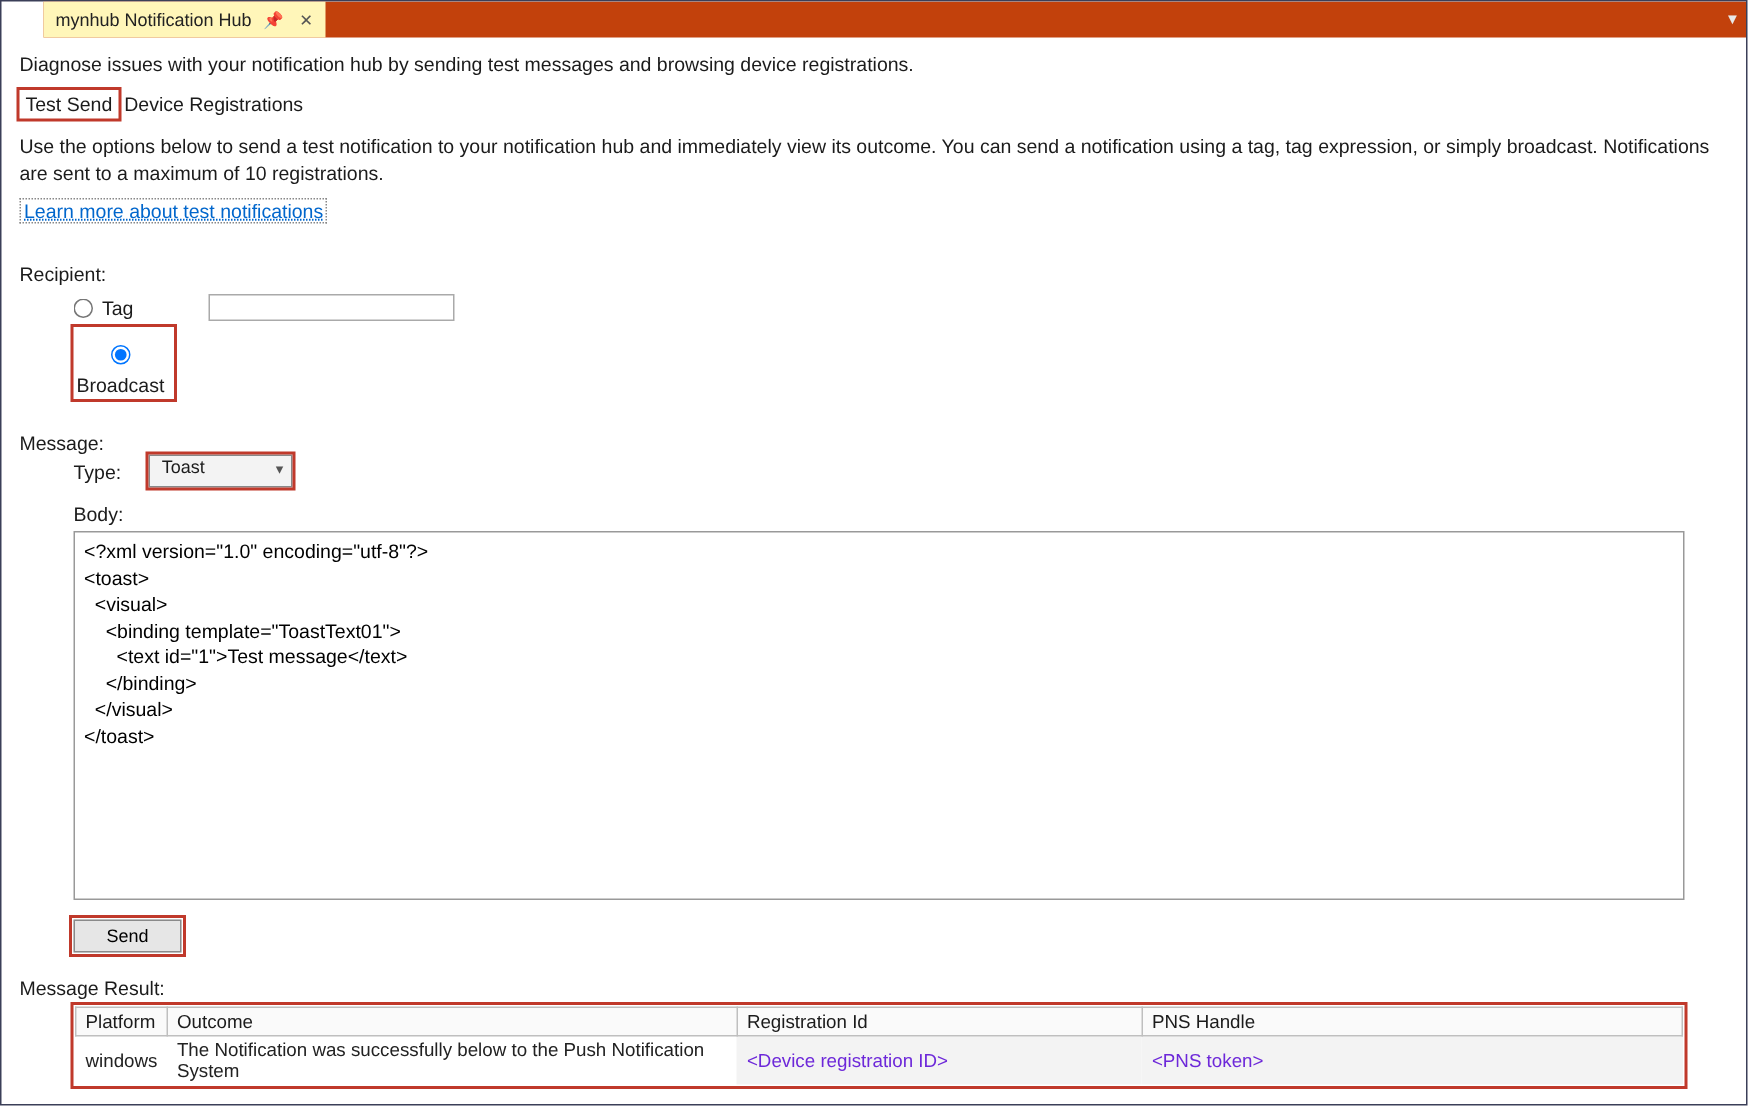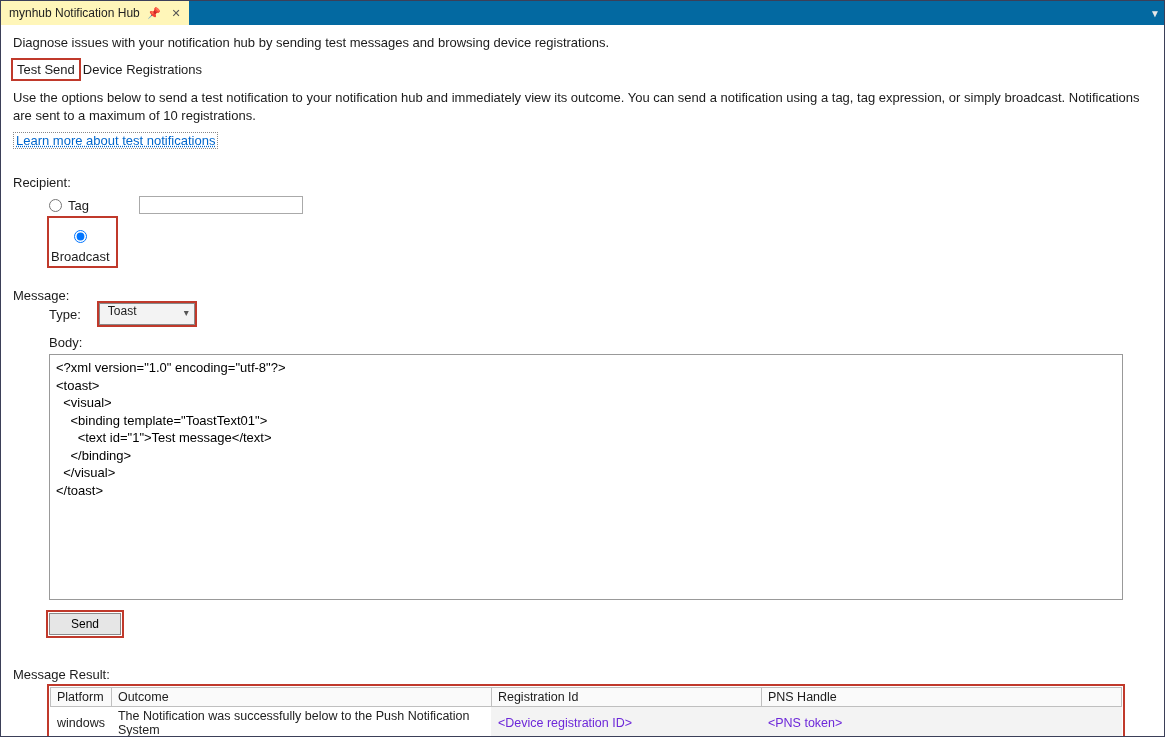--- a/index.html
+++ b/index.html
@@ -10,24 +10,25 @@
     background: #fff;
     width: 1165px;
     height: 737px;
     overflow: hidden;
     border: 1px solid #3b3f58;
     position: relative;
   }
   
   .tabstrip {
     height: 24px;
-    background: #0369a1;
+    background: #c2410c;
     display: flex;
     align-items: stretch;
     position: relative;
+    margin-left: 28px;
   }
   .doc-tab {
     background: #fff6b9;
     display: flex;
     align-items: center;
     padding: 0 6px 0 8px;
     gap: 6px;
     font-size: 12px;
     color: #222;
   }
@@ -154,21 +155,21 @@
     margin-top: 10px;
     width: 72px;
     height: 22px;
     background: #e6e6e6;
     border: 1px solid #8a8a8a;
     font-size: 12px;
     cursor: pointer;
     outline: 2px solid #c0392b;
     outline-offset: 1px;
   }
-  .result-label { margin-top: 32px; margin-bottom: 4px; }
+  .result-label { margin-top: 16px; margin-bottom: 4px; }
   .result-table-wrap {
     margin-left: 36px;
     width: 1074px;
     outline: 2px solid #c0392b;
     padding: 1px;
   }
   table.result {
     width: 100%;
     border-collapse: collapse;
     font-size: 12.5px;

